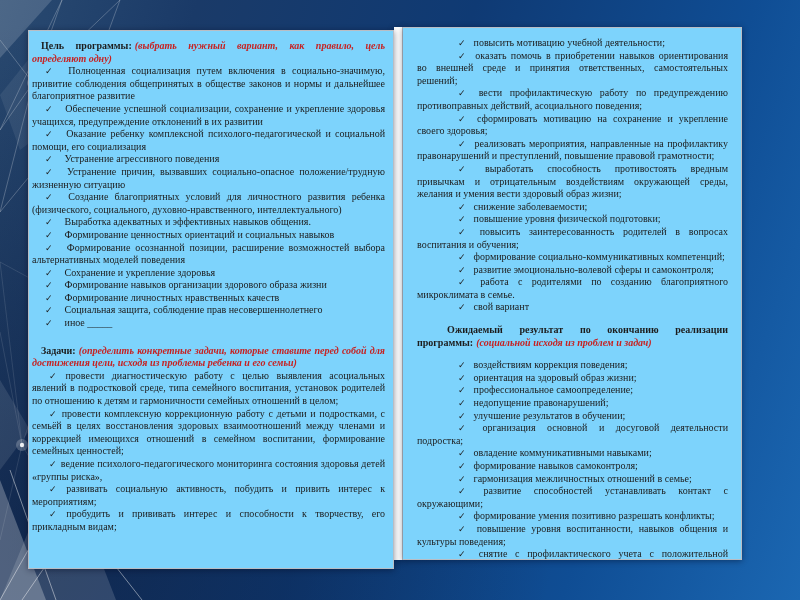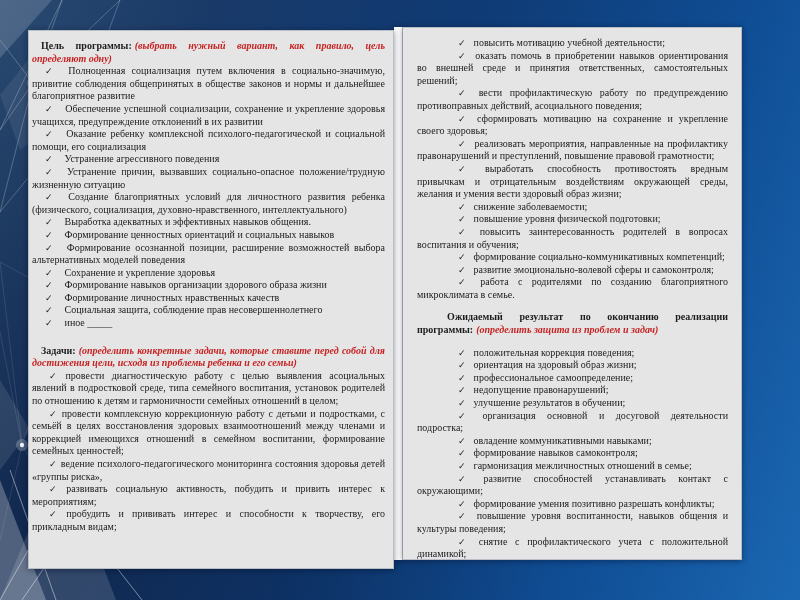--- a/index.html
+++ b/index.html
@@ -9,21 +9,21 @@
     font-family:"Liberation Serif","DejaVu Serif",serif;
     background:linear-gradient(108deg,#2a4a70 0%,#1a3a68 20%,#0f3a74 48%,#0f4d94 76%,#1b67b2 100%);
   }
   body::before{
     content:"";position:absolute;inset:0;
     background:radial-gradient(circle at 6% 88%,rgba(8,22,52,.5),rgba(0,0,0,0) 55%);
     pointer-events:none;
   }
   svg.deco{position:absolute;left:0;top:0;width:800px;height:600px}
   .page{
-    position:absolute;background:#e5e5e5;border:1px solid #b9bdc4;
+    position:absolute;background:#7dd3fc;border:1px solid #b9bdc4;
     box-shadow:0 1px 6px rgba(2,8,30,.45);
     color:#1c1c1c;font-size:10px;line-height:12.6px;overflow:hidden;
   }
   .page-left{left:28px;top:30px;width:366px;height:539px;padding:9px 8px 0 3px}
   .spine{position:absolute;left:394px;top:27px;width:9px;height:533px;background:#fff;
     border-right:1px solid #b9bdc4;box-shadow:0 1px 6px rgba(2,8,30,.45)}
   .page-right{left:403px;top:27px;width:339px;height:533px;padding:9px 13px 0 14px;border-left:none}
   p{text-align:justify}
   .heading{text-indent:9px}
   .heading b{font-weight:bold}
@@ -69,21 +69,21 @@
 
 
       <p class="item goal-item"><span class="check">✓</span><span>Обеспечение успешной социализации, сохранение и укрепление здоровья учащихся, предупреждение отклонений в их развитии</span></p>
 
       <p class="item goal-item"><span class="check">✓</span><span>Оказание ребенку комплексной психолого-педагогической и социальной помощи, его социализация</span></p>
 
       <p class="item goal-item"><span class="check">✓</span><span>Устранение агрессивного поведения</span></p>
 
       <p class="item goal-item"><span class="check">✓</span><span>Устранение причин, вызвавших социально-опасное положение/трудную жизненную ситуацию</span></p>
 
-      <p class="item goal-item"><span class="check">✓</span><span>Создание благоприятных условий для личностного развития ребенка (физического, социализация, духовно-нравственного, интеллектуального)</span></p>
+      <p class="item goal-item"><span class="check">✓</span><span>Создание благоприятных условий для личностного развития ребенка (физического, социального, духовно-нравственного, интеллектуального)</span></p>
 
       <p class="item goal-item"><span class="check">✓</span><span>Выработка адекватных и эффективных навыков общения.</span></p>
 
       <p class="item goal-item"><span class="check">✓</span><span>Формирование ценностных ориентаций и социальных навыков</span></p>
 
       <p class="item goal-item"><span class="check">✓</span><span>Формирование осознанной позиции, расширение возможностей выбора альтернативных моделей поведения</span></p>
 
       <p class="item goal-item"><span class="check">✓</span><span>Сохранение и укрепление здоровья</span></p>
 
       <p class="item goal-item"><span class="check">✓</span><span>Формирование навыков организации здорового образа жизни</span></p>
@@ -135,27 +135,28 @@
       <p class="item rtask-item"><span class="check">✓</span><span>повышение уровня физической подготовки;</span></p>
 
       <p class="item rtask-item"><span class="check">✓</span><span>повысить заинтересованность родителей в вопросах воспитания и обучения;</span></p>
 
       <p class="item rtask-item"><span class="check">✓</span><span>формирование социально-коммуникативных компетенций;</span></p>
 
       <p class="item rtask-item"><span class="check">✓</span><span>развитие эмоционально-волевой сферы и самоконтроля;</span></p>
 
       <p class="item rtask-item"><span class="check">✓</span><span>работа с родителями по созданию благоприятного микроклимата в семье.</span></p>
 
+      <p class="item rtask-item"><span class="check">✓</span><span>свой вариант</span></p>
     </div>
 
-  <p class="heading results-heading"><b>Ожидаемый результат по окончанию реализации программы:</b><i class="hint">(определить защита из проблем и задач)</i></p>
+  <p class="heading results-heading"><b>Ожидаемый результат по окончанию реализации программы:</b><i class="hint">(социальной исходя из проблем и задач)</i></p>
 
   <div>
 
-      <p class="item result-item"><span class="check">✓</span><span>положительная коррекция поведения;</span></p>
+      <p class="item result-item"><span class="check">✓</span><span>воздействиям коррекция поведения;</span></p>
 
       <p class="item result-item"><span class="check">✓</span><span>ориентация на здоровый образ жизни;</span></p>
 
       <p class="item result-item"><span class="check">✓</span><span>профессиональное самоопределение;</span></p>
 
       <p class="item result-item"><span class="check">✓</span><span>недопущение правонарушений;</span></p>
 
       <p class="item result-item"><span class="check">✓</span><span>улучшение результатов в обучении;</span></p>
 
       <p class="item result-item"><span class="check">✓</span><span>организация основной и досуговой деятельности подростка;</span></p>

